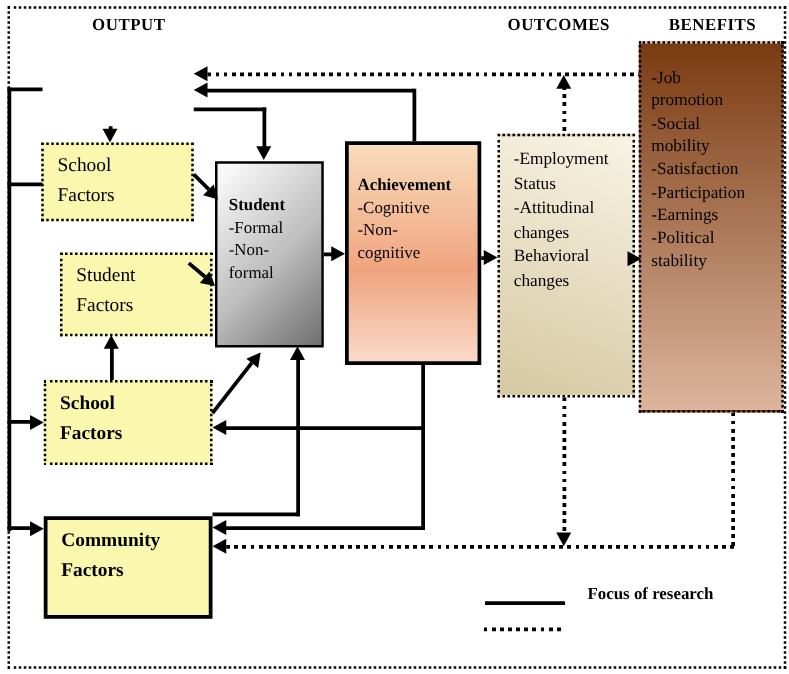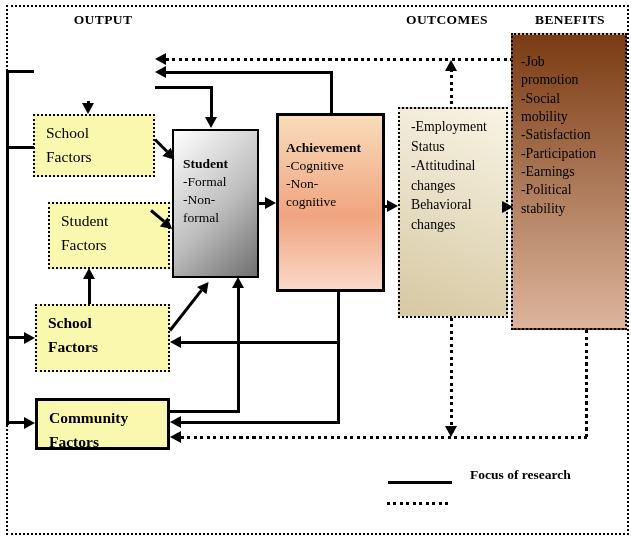--- a/index.html
+++ b/index.html
@@ -55,21 +55,21 @@
   <div class="hdr" style="left:60px;width:86px;">OUTPUT</div>
   <div class="hdr" style="left:525px;width:90px;">BENEFITS</div>
   <div class="hdr" style="left:402px;width:90px;">OUTCOMES</div>
 
   <div class="box ybox" style="left:33px;top:114px;width:122px;height:63px;">School
 Factors</div>
   <div class="box ybox" style="left:48px;top:202px;width:122px;height:67px;">Student
 Factors</div>
   <div class="box ybox bold" style="left:35px;top:304px;width:135px;height:68px;">School
 Factors</div>
-  <div class="box ybox bold" style="left:35px;top:398px;width:135px;height:52px;border:3px solid var(--ink);">Community
+  <div class="box ybox bold" style="left:35px;top:413px;width:135px;height:82px;border:3px solid var(--ink);">Community
 Factors</div>
 
   <div class="box" id="learning">
     <span class="b-title">Student</span>
     <div class="items">-Formal
 -Non-
 formal</div>
   </div>
 
   <div class="box" id="achievement">

